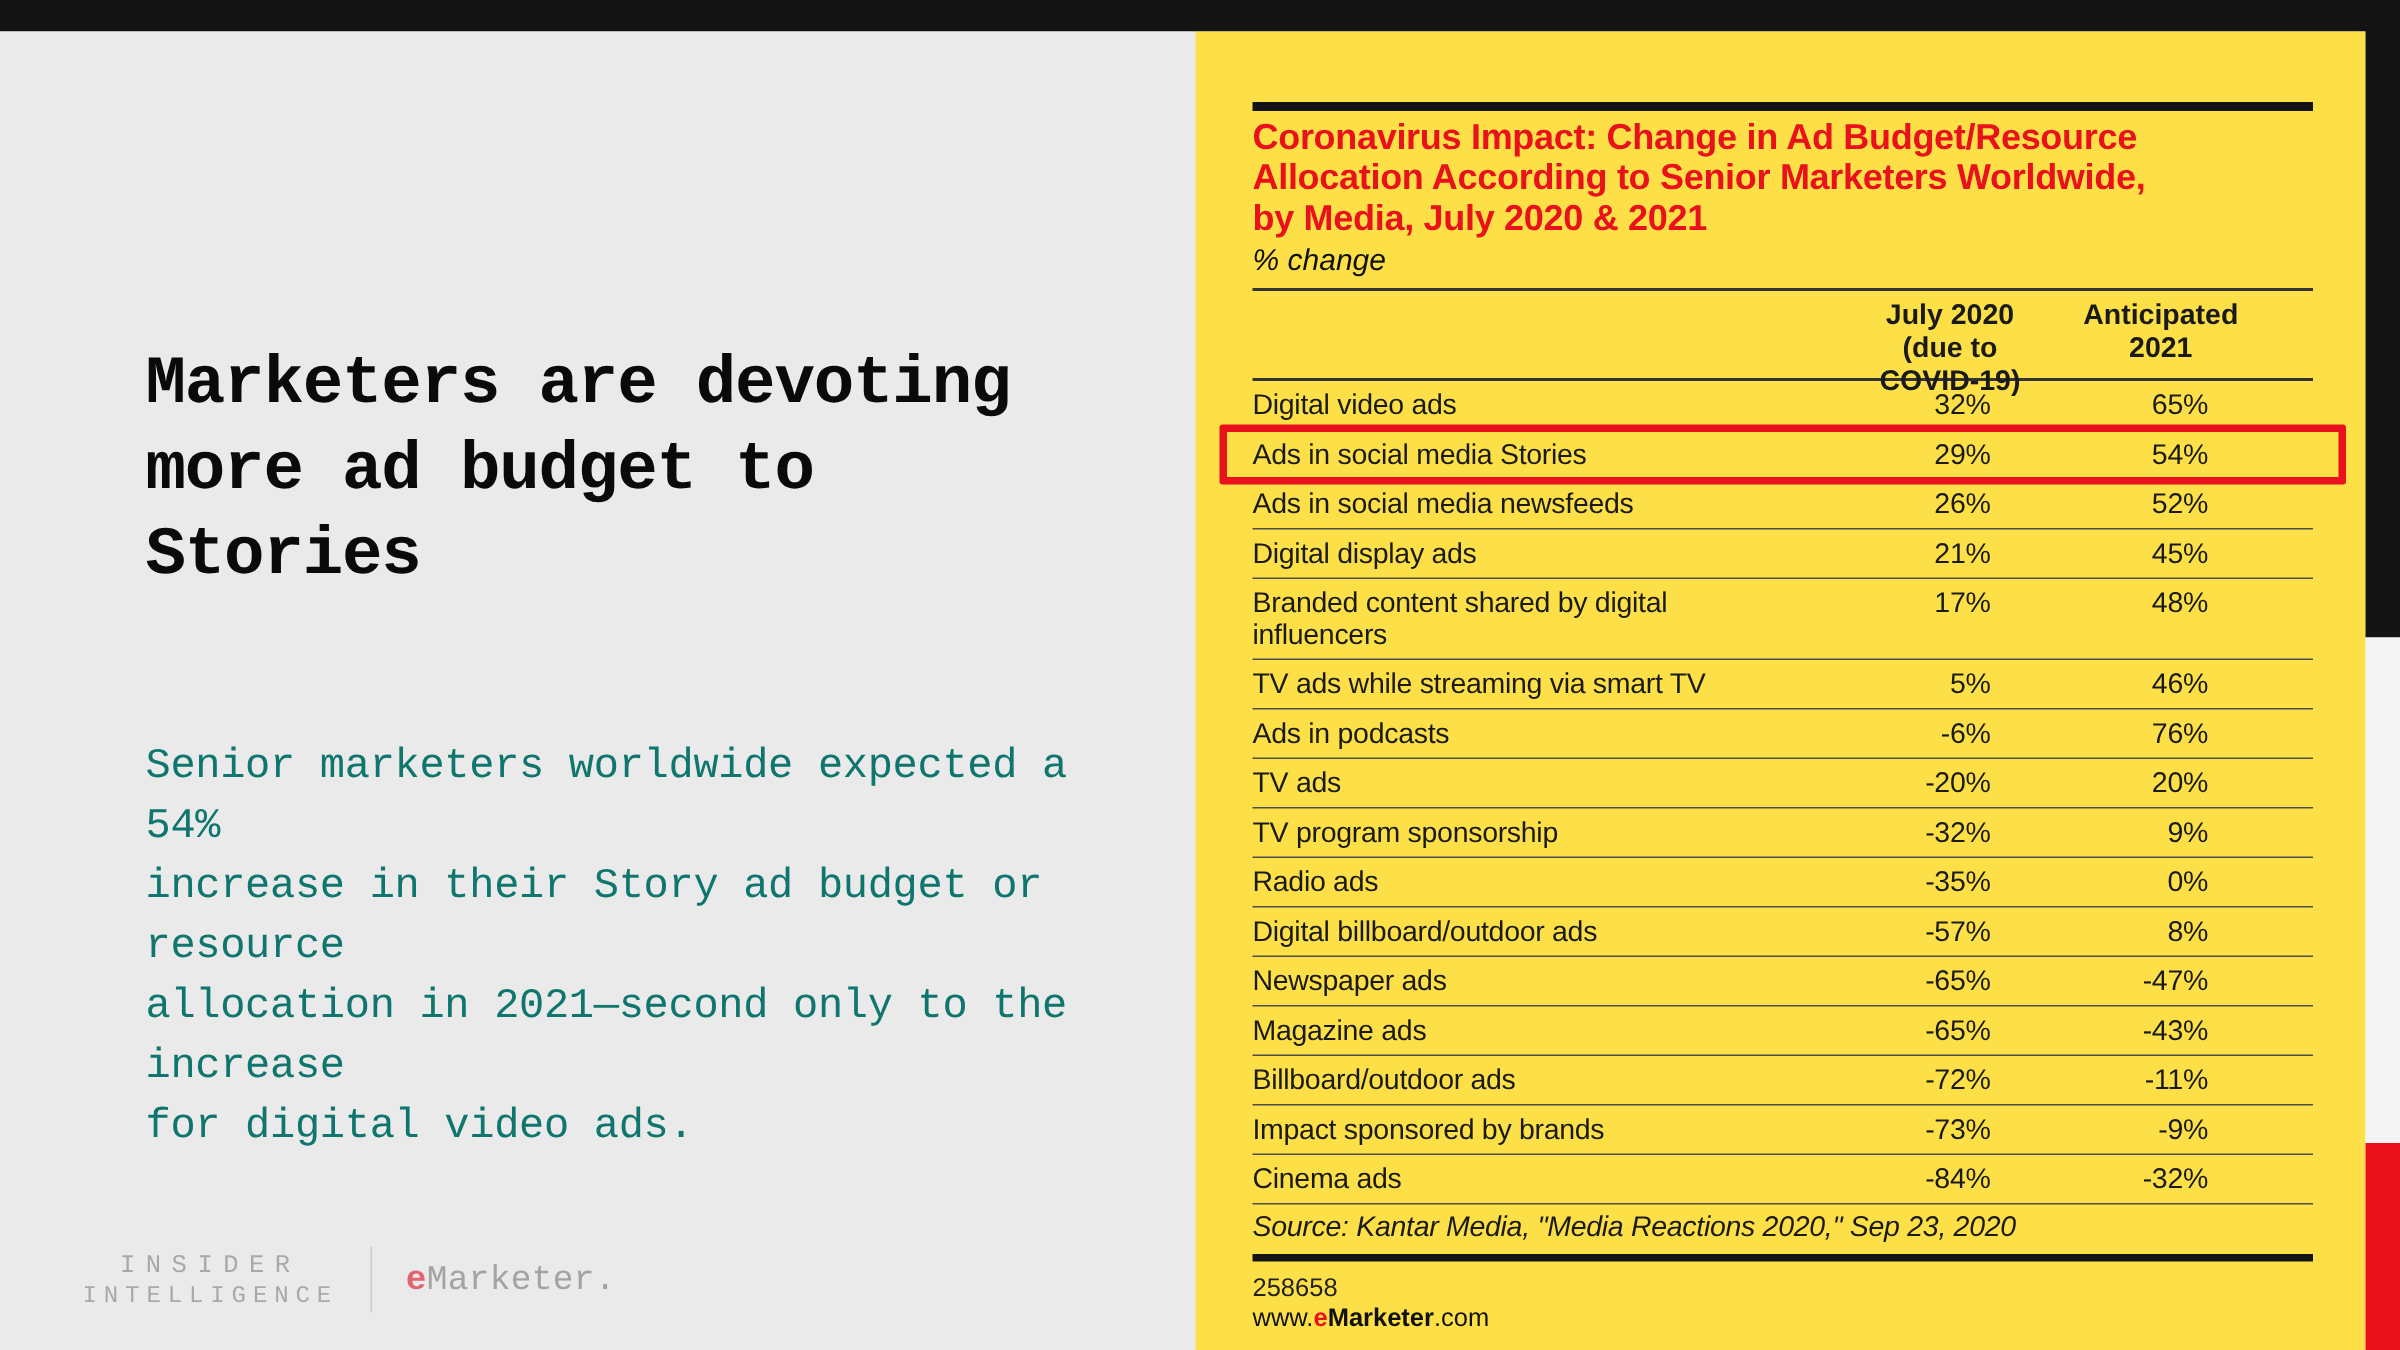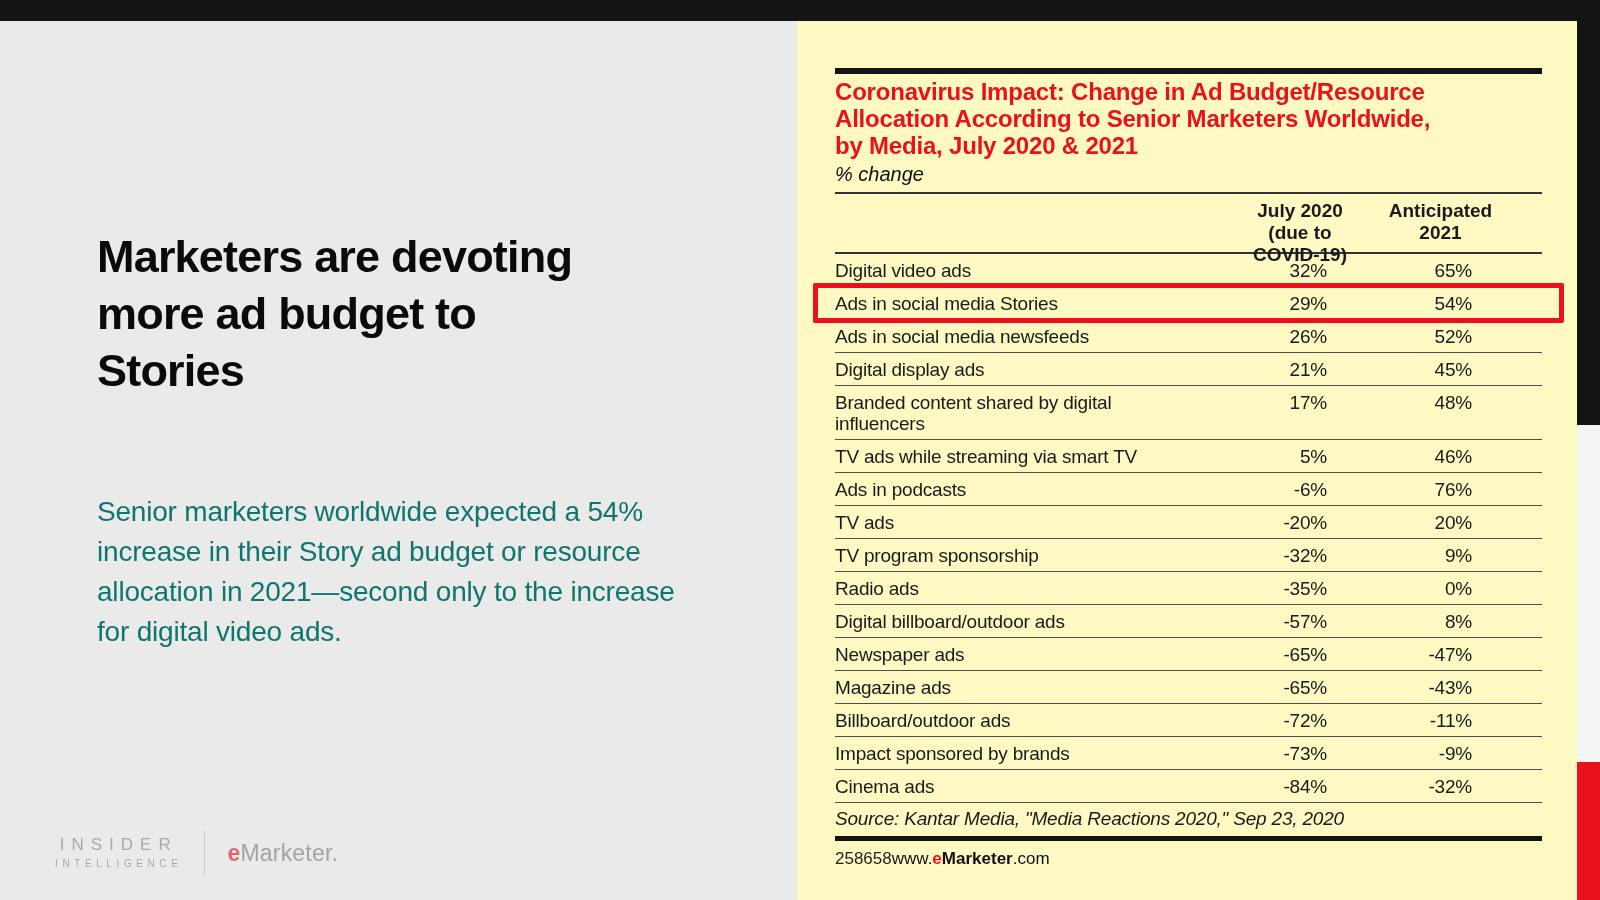--- a/index.html
+++ b/index.html
@@ -16,35 +16,35 @@
   .preline{white-space:pre-line;}
 
   
   .top-bar{position:absolute;left:0;top:0;width:1600px;height:21px;background:var(--bar-black);}
   .edge{position:absolute;}
   .edge-black{left:1577px;top:0;width:23px;height:425px;background:var(--bar-black);}
   .edge-gray{left:1577px;top:425px;width:23px;height:337px;background:#f4f4f4;}
   .edge-red{left:1577px;top:762px;width:23px;height:138px;background:var(--red);}
 
   
-  .left-panel{position:absolute;left:0;top:21px;width:797px;height:879px;background:var(--left-bg);}
+  .left-panel{position:absolute;left:0;top:21px;width:797px;height:879px;background:var(--left-bg);font-family:Liberation Mono, monospace;}
   .headline{position:absolute;left:97px;top:207px;width:640px;
     font-size:45px;line-height:57px;font-weight:bold;color:#0a0a0a;letter-spacing:-0.8px;}
   .body-text{position:absolute;left:97px;top:471px;width:660px;
     font-size:28px;line-height:40px;color:#0f766e;letter-spacing:-0.2px;}
   .logos{position:absolute;left:55px;top:810px;display:flex;align-items:center;gap:22px;}
   .insider{text-align:center;color:#a9a9a9;}
   .insider-line1{font-size:17px;letter-spacing:7px;line-height:18px;}
-  .insider-line2{font-size:10px;letter-spacing:4.6px;line-height:12px;margin-top:4px;}
+  .insider-line2{font-size:16px;letter-spacing:4.6px;line-height:12px;margin-top:4px;}
   .logo-divider{width:1px;height:44px;background:#c8c8c8;}
   .emarketer-logo{font-size:23px;color:#a3a3a3;letter-spacing:0.2px;}
   .em-e{color:#e26470;font-weight:bold;}
 
   
-  .chart-panel{position:absolute;left:797px;top:21px;width:780px;height:879px;background:#fef9c3;}
+  .chart-panel{position:absolute;left:797px;top:21px;width:780px;height:879px;background:#fde047;}
   .chart-inner{position:relative;margin-left:38px;width:707px;}
   .rule-thick-top{margin-top:47px;height:6px;background:var(--bar-black);}
   .chart-title{margin-top:4px;font-size:24px;line-height:27px;font-weight:bold;color:var(--red);letter-spacing:-0.2px;}
   .chart-subtitle{margin-top:3px;font-size:20px;line-height:24px;font-style:italic;color:#111;}
 
   .table{margin-top:6px;}
   .thead,.trow{display:grid;grid-template-columns:400px 130px 151px 26px;}
   .thead{border-top:2px solid #333;border-bottom:2px solid #333;height:62px;
     font-weight:bold;font-size:19px;line-height:22px;color:var(--ink);padding-top:6px;}
   .thead .num-cell,.thead .num-cell2{text-align:center;padding-right:0;}
@@ -52,21 +52,21 @@
     font-size:19px;line-height:21px;color:var(--ink);padding:6px 0 5px;letter-spacing:-0.2px;}
   .label-cell{padding-right:45px;}
   .num-cell{text-align:right;padding-right:38px;}
   .num-cell2{text-align:right;padding-right:44px;}
   .trow.highlighted::after{content:"";position:absolute;left:-22px;right:-22px;top:-4px;bottom:-4px;
     border:5px solid var(--red);border-radius:2px;z-index:3;pointer-events:none;}
 
   .source-row{padding:5px 0 6px;font-size:19px;line-height:22px;font-style:italic;color:var(--ink);letter-spacing:-0.2px;}
   .rule-thick-bottom{height:5px;background:var(--bar-black);}
   .footer-row{margin-top:8px;display:flex;justify-content:flex-start;align-items:baseline;
-    font-size:17px;color:#222;}
+    font-size:17px;color:#222;flex-direction:column;}
   .website{color:#111;}
   .url-e{color:var(--red);font-weight:bold;}
   .url-brand{font-weight:bold;color:#111;}
 </style>
 </head>
 <body>
 
 <div class="slide">
 
   <div class="top-bar"></div>

